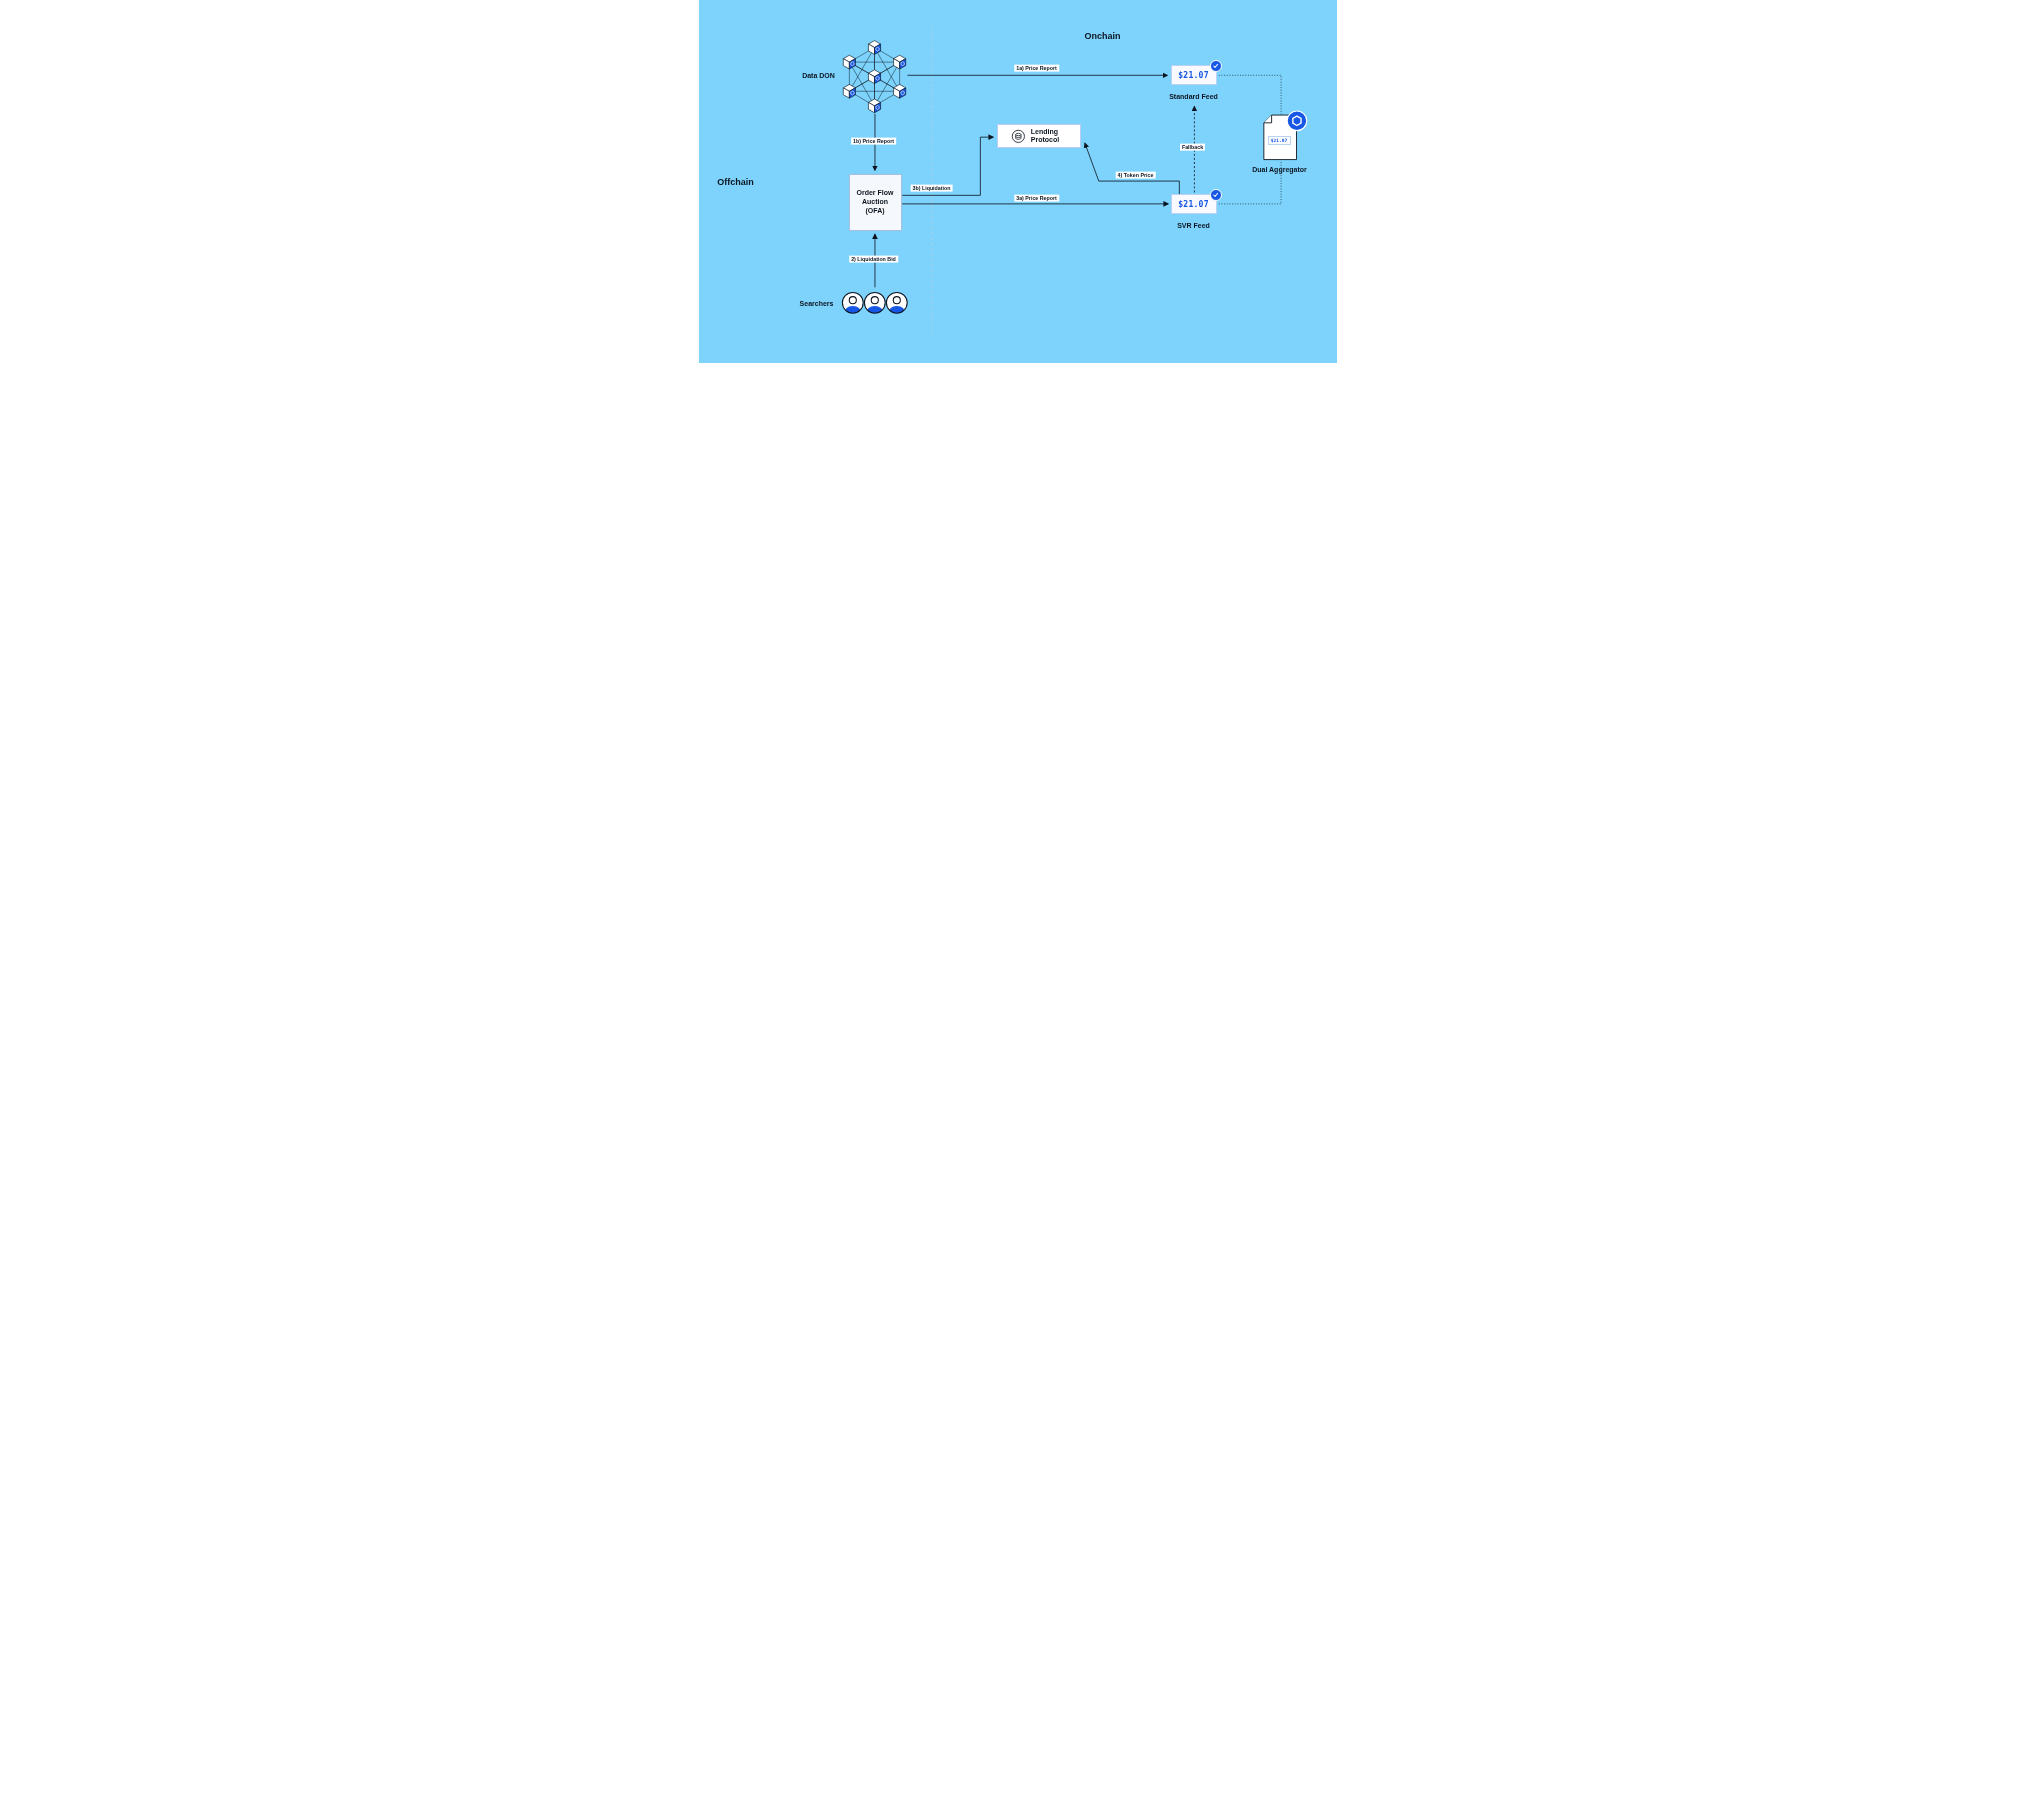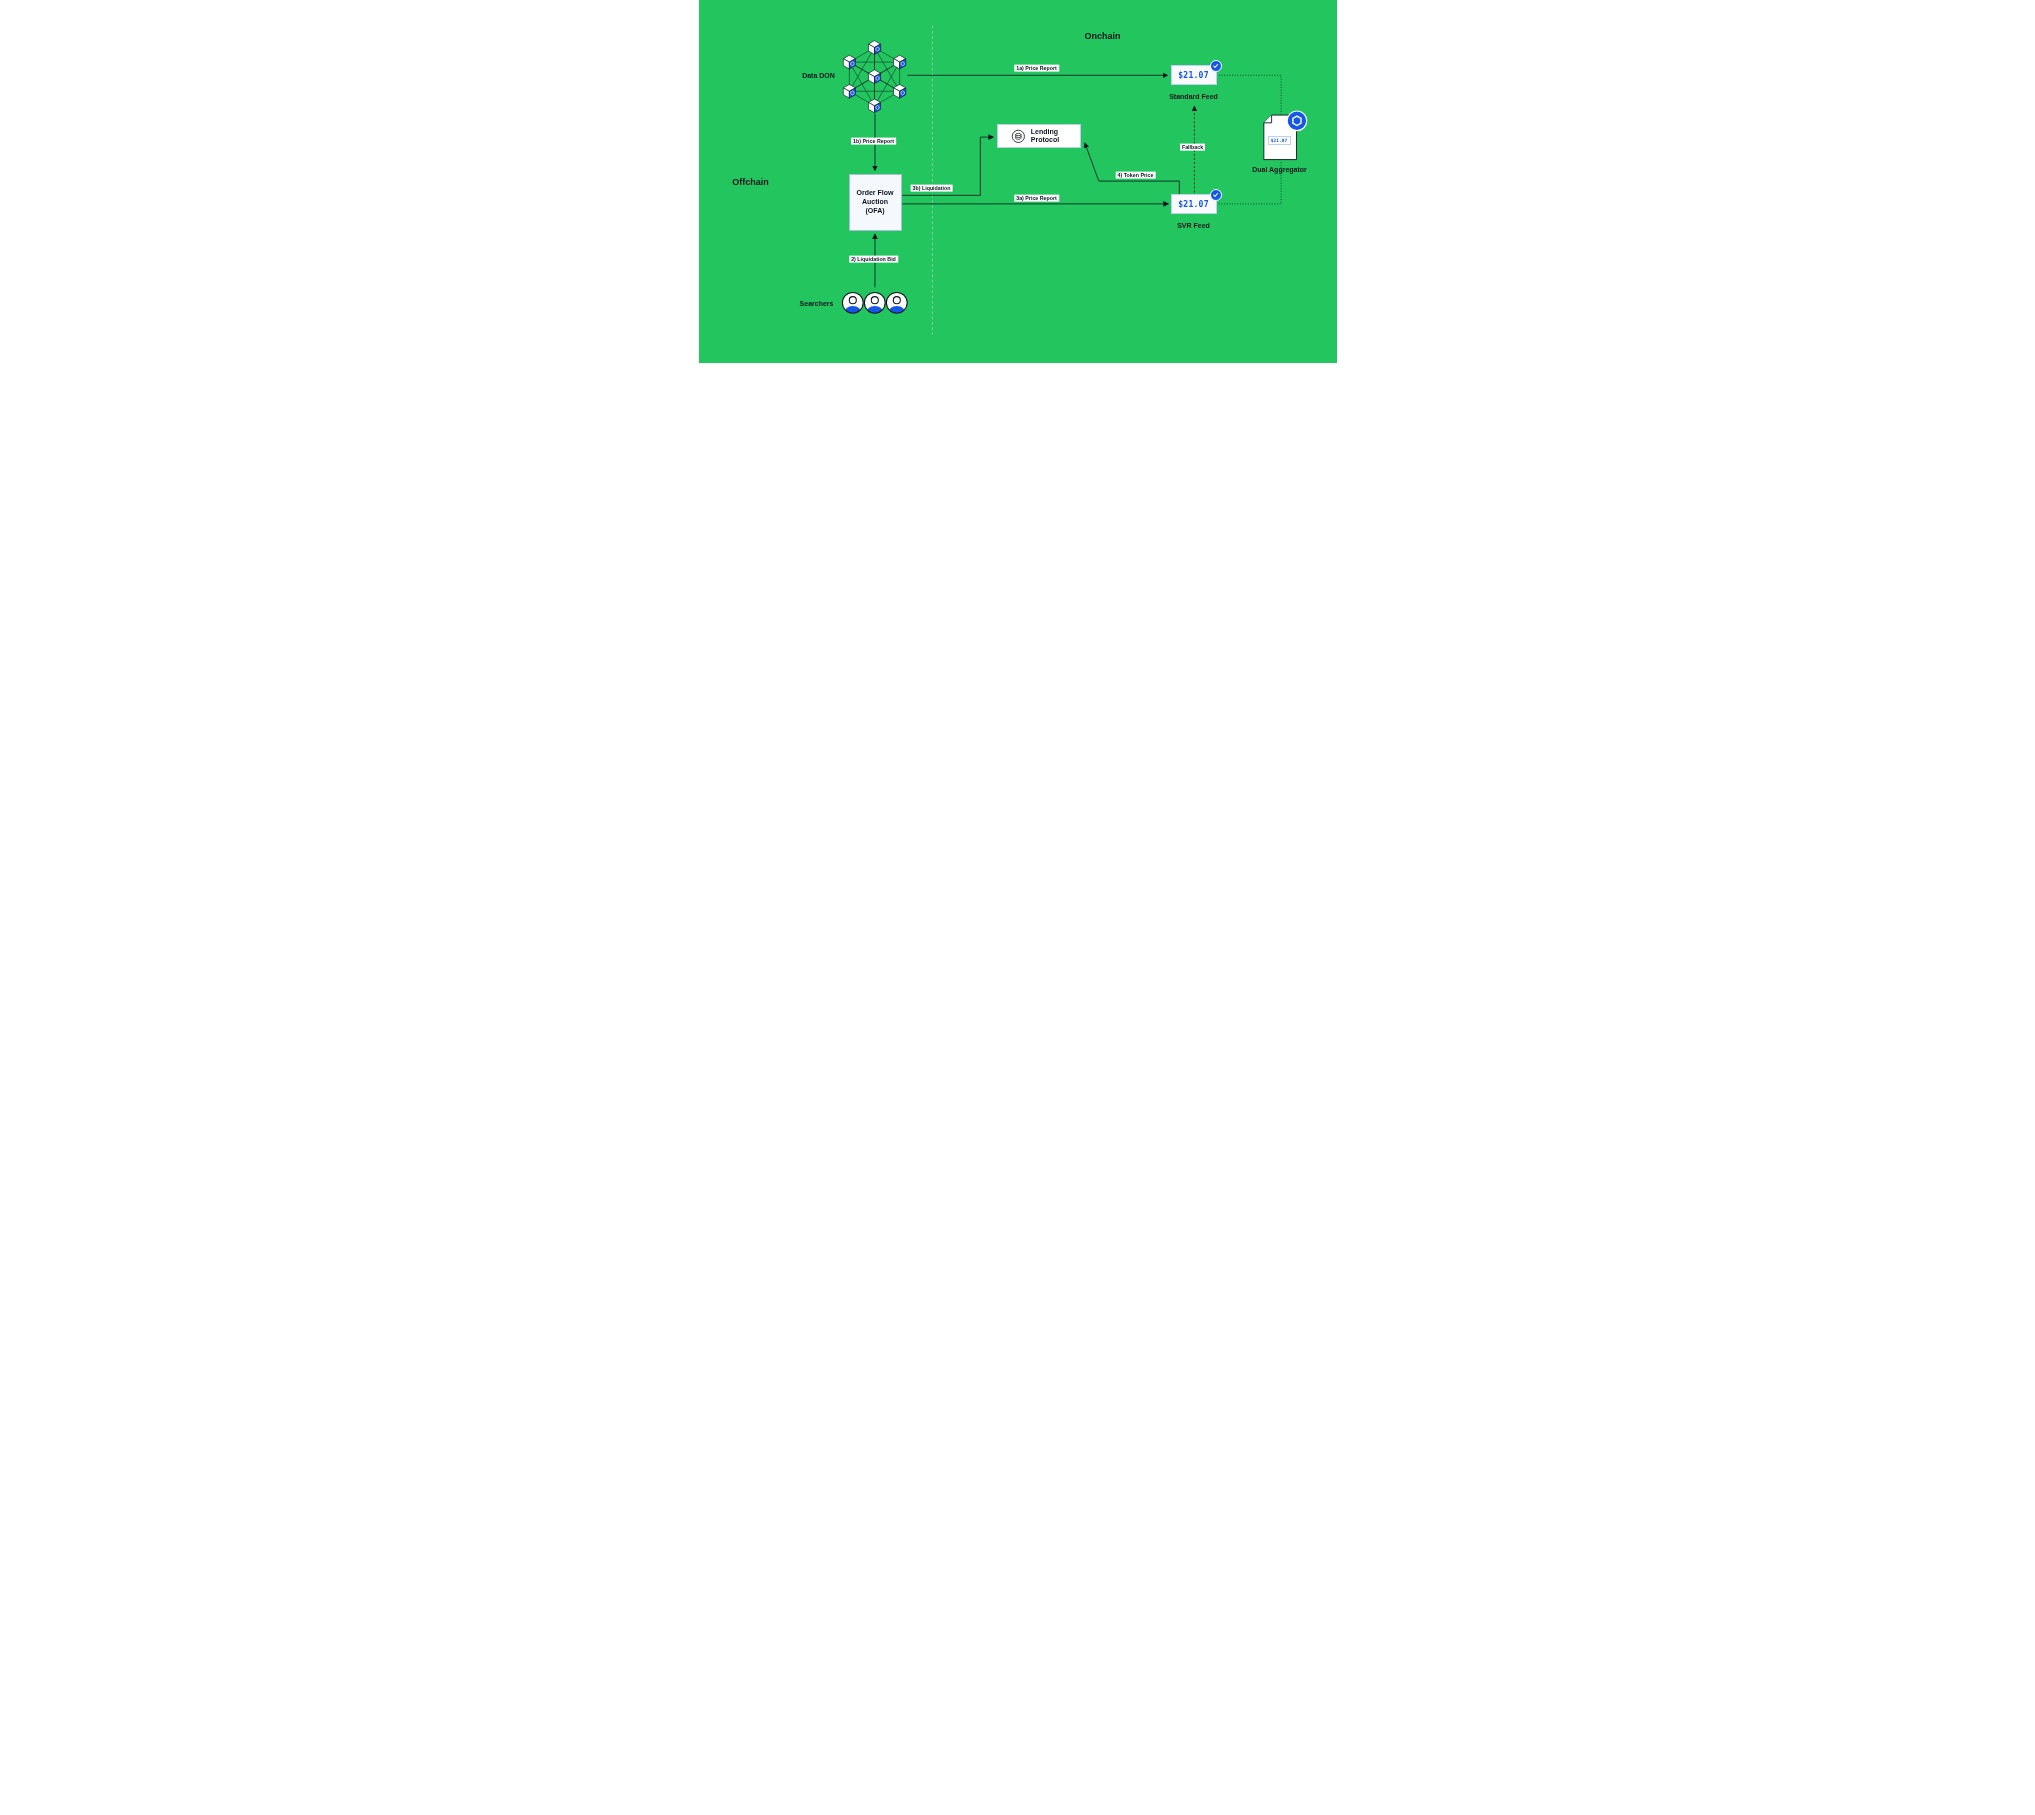--- a/index.html
+++ b/index.html
@@ -4,21 +4,21 @@
 <style>
   :root{
     --accent:#1657E5;
     --line:#0D1520;
     --feed-border:#BCD2F2;
     --feed-bg:#F8FAFF;
   }
   *{box-sizing:border-box;}
   html,body{margin:0;padding:0;background:#fff;}
   body{display:flex;justify-content:center;font-family:"Liberation Sans",sans-serif;color:var(--line);}
-  .canvas{position:relative;width:638px;height:363px;background:#22c55e;overflow:hidden;flex:0 0 auto;}
+  .canvas{position:relative;width:638px;height:363px;background:#7dd3fc;overflow:hidden;flex:0 0 auto;}
   svg{display:block;}
   .layer{position:absolute;left:0;top:0;pointer-events:none;}
 
   .connector{fill:none;stroke:var(--line);stroke-width:2;}
   .connector.dashed{stroke-dasharray:5 5;}
   .connector.dotted{stroke-width:1.6;stroke-dasharray:2.5 4;}
   .divider{stroke:#C7CCD4;stroke-width:1.5;stroke-dasharray:7 6;fill:none;}
   .arrowhead{fill:var(--line);}
 
   .mesh{stroke:var(--line);stroke-width:1.2;fill:none;}
@@ -96,21 +96,21 @@
     <use href="#cube" transform="translate(95,28)"></use>
     <use href="#cube" transform="translate(157,64)"></use>
     <use href="#cube" transform="translate(157,136)"></use>
     <use href="#cube" transform="translate(95,172)"></use>
     <use href="#cube" transform="translate(33,136)"></use>
     <use href="#cube" transform="translate(33,64)"></use>
     <use href="#cube" transform="translate(95,100)"></use>
   </svg>
 
   <div class="section-title" style="left:404px;top:36px;">Onchain</div>
-  <div class="section-title" style="left:52px;top:182px;">Offchain</div>
+  <div class="section-title" style="left:37px;top:182px;">Offchain</div>
 
   <div class="node-label" style="left:120px;top:75px;">Data DON</div>
   <div class="node-label" style="left:118px;top:303px;">Searchers</div>
   <div class="node-label" style="left:495px;top:96px;">Standard Feed</div>
   <div class="node-label" style="left:495px;top:225px;">SVR Feed</div>
   <div class="node-label" style="left:581px;top:169px;">Dual Aggregator</div>
 
   <div class="edge-label" style="left:338px;top:68px;">1a) Price Report</div>
   <div class="edge-label" style="left:175px;top:141px;">1b) Price Report</div>
   <div class="edge-label" style="left:175px;top:259px;">2) Liquidation Bid</div>

